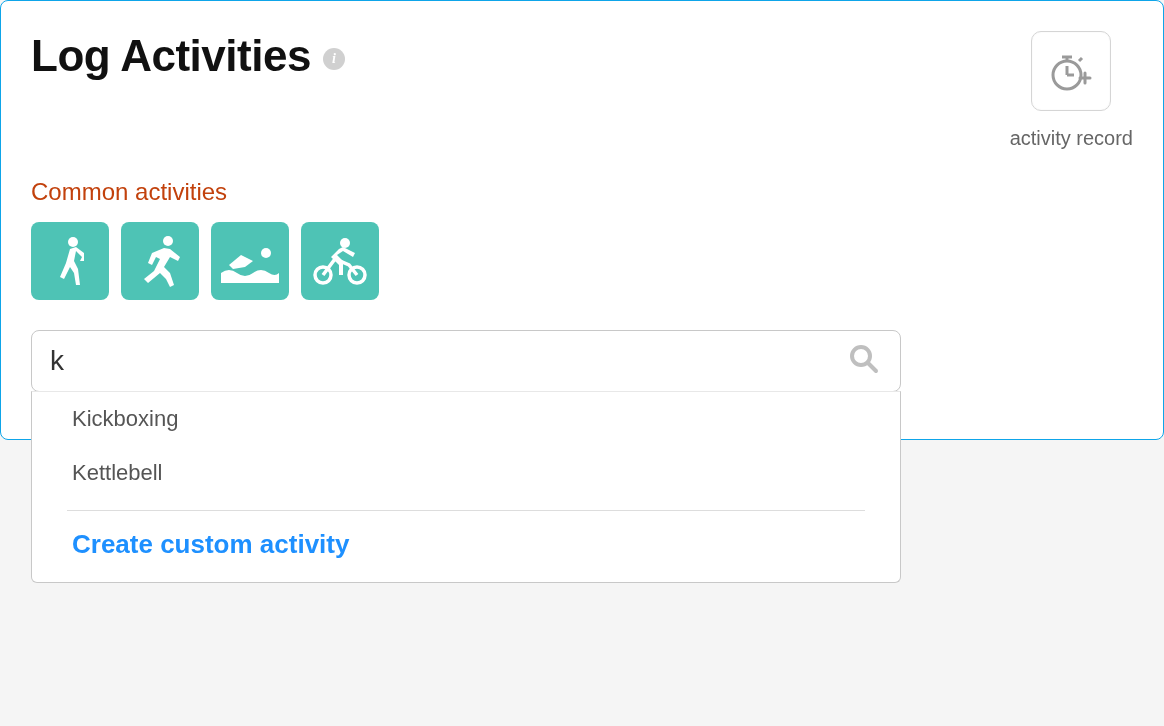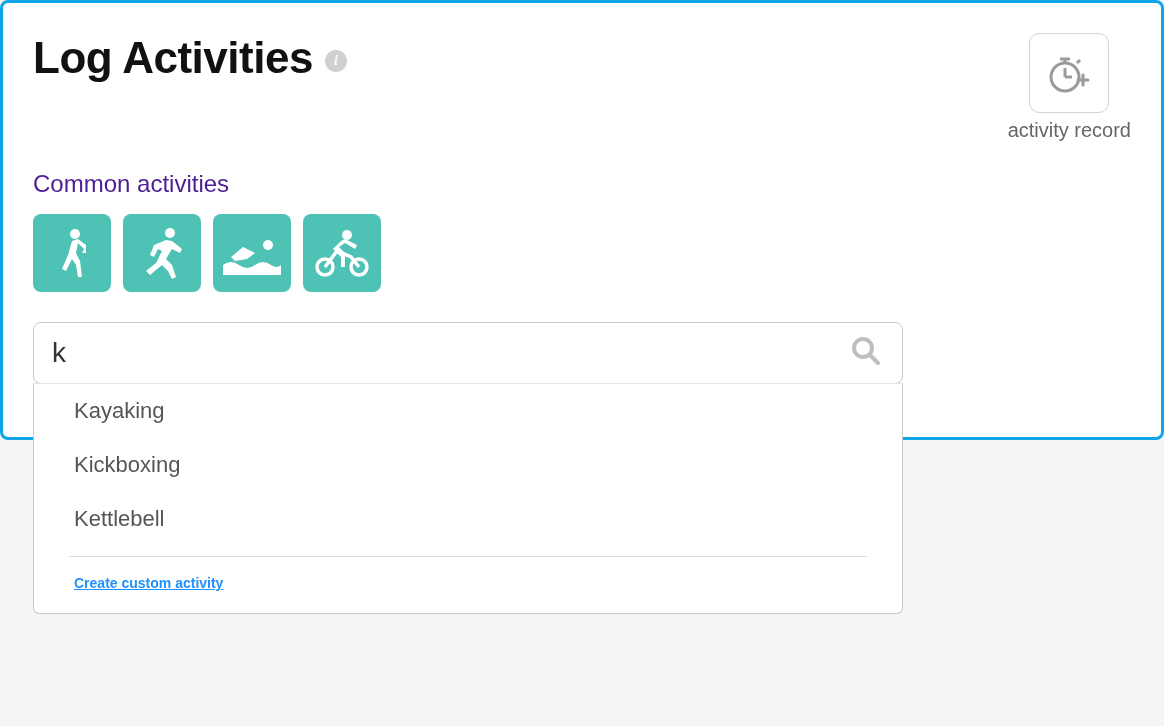--- a/index.html
+++ b/index.html
@@ -9,21 +9,21 @@
     }
     body {
       font-family: -apple-system, BlinkMacSystemFont, "Helvetica Neue", Arial, sans-serif;
       background: #f5f5f5;
       width: 1164px;
       height: 726px;
     }
     .panel {
       background: #fff;
       border-radius: 8px;
-      border: 3px solid #0ea5e9;
+      border: 1px solid #0ea5e9;
       padding: 30px 30px 40px 30px;
       margin: 0;
       position: relative;
       min-height: 440px;
     }
     .header-row {
       display: flex;
       justify-content: space-between;
       align-items: flex-start;
     }
@@ -50,41 +50,41 @@
       font-size: 14px;
       font-style: italic;
       font-family: Georgia, serif;
       font-weight: bold;
       margin-top: 6px;
     }
     .activity-record {
       display: flex;
       flex-direction: column;
       align-items: center;
-      gap: 6px;
+      gap: 16px;
       cursor: pointer;
     }
     .activity-record-btn {
       width: 80px;
       height: 80px;
       background: #fff;
       border: 1px solid #d5d5d5;
       border-radius: 10px;
       display: flex;
       align-items: center;
       justify-content: center;
       box-shadow: inset 0 0 2px rgba(0,0,0,0.05);
     }
     .activity-record-label {
       font-size: 20px;
       color: #666;
     }
     .subheading {
       font-size: 24px;
-      color: #4c1d95;
+      color: #c2410c;
       margin-top: 28px;
       font-weight: 400;
     }
     .common-icons {
       display: flex;
       gap: 12px;
       margin-top: 16px;
     }
     .activity-tile {
       width: 78px;
@@ -145,25 +145,24 @@
       color: #555;
       cursor: pointer;
     }
     .dropdown-divider {
       height: 1px;
       background: #ddd;
       margin: 10px 35px 4px 35px;
     }
     .create-custom {
       padding: 14px 40px;
-      font-size: 14px;
+      font-size: 26px;
       color: #1e90ff;
       font-weight: 600;
       cursor: pointer;
-      text-decoration: underline;
     }
   </style>
 </head>
 <body>
 
 <div class="panel">
   <div class="header-row">
     <div class="title-wrap">
       <h1 class="page-title">Log Activities</h1>
       <span class="info-icon">i</span>
@@ -228,20 +227,19 @@
     <div class="search-box">
       <input class="search-input" type="text" value="k" style="">
       <span class="search-icon">
         <svg width="32" height="32" viewBox="0 0 32 32" fill="none" stroke="currentColor" stroke-width="4">
           <circle cx="13" cy="13" r="9"></circle>
           <line x1="20" y1="20" x2="28" y2="28" stroke-linecap="round"></line>
         </svg>
       </span>
     </div>
     <div class="dropdown">
-      <div class="dropdown-item">Kayaking</div>
       <div class="dropdown-item">Kickboxing</div>
       <div class="dropdown-item">Kettlebell</div>
       <div class="dropdown-divider"></div>
       <div class="create-custom">Create custom activity</div>
     </div>
   </div>
 </div>
 
 </body></html>

